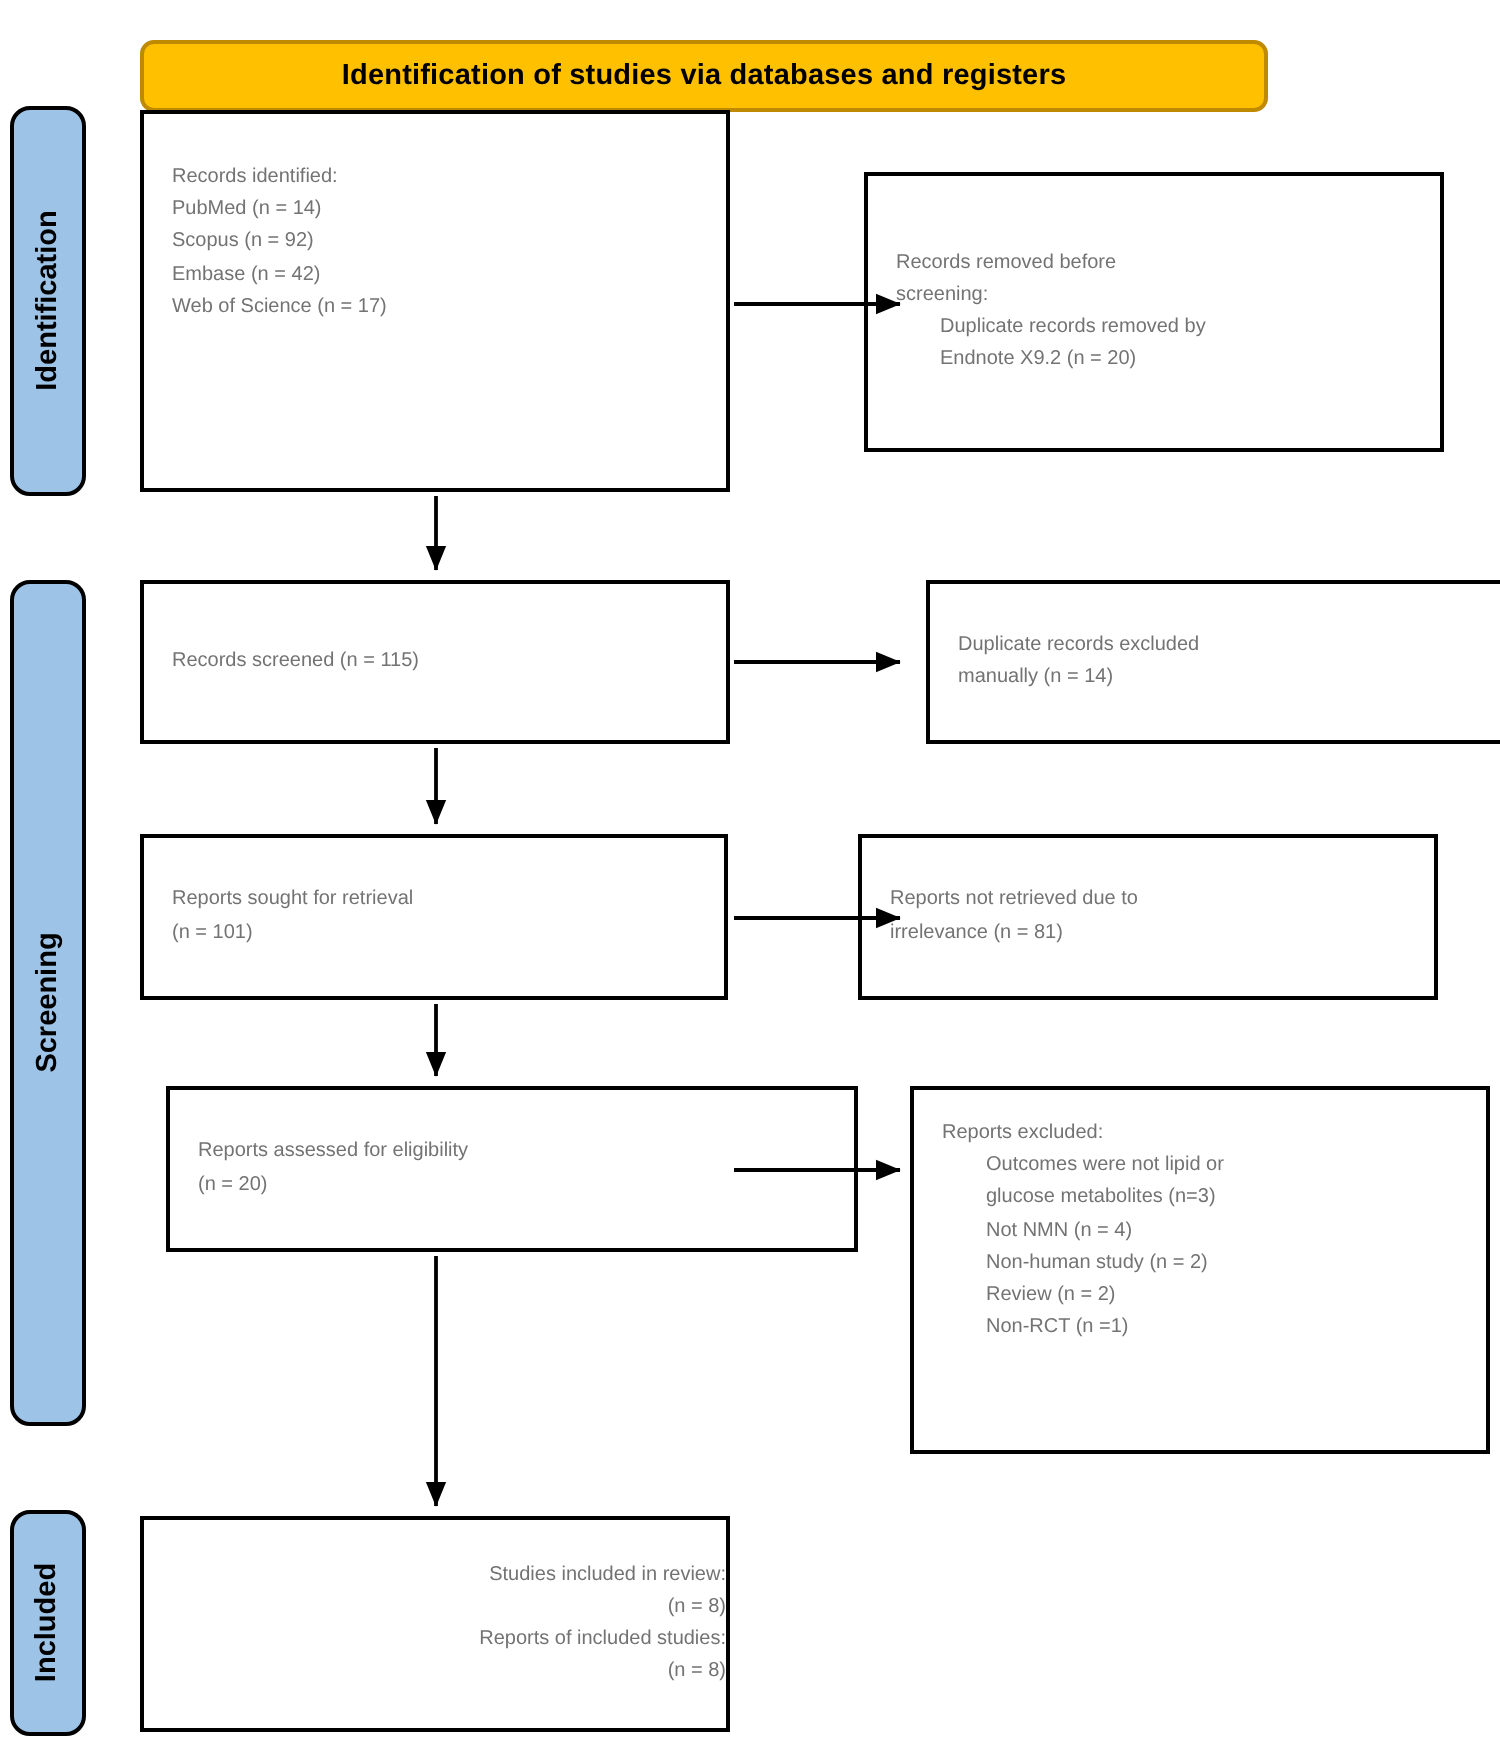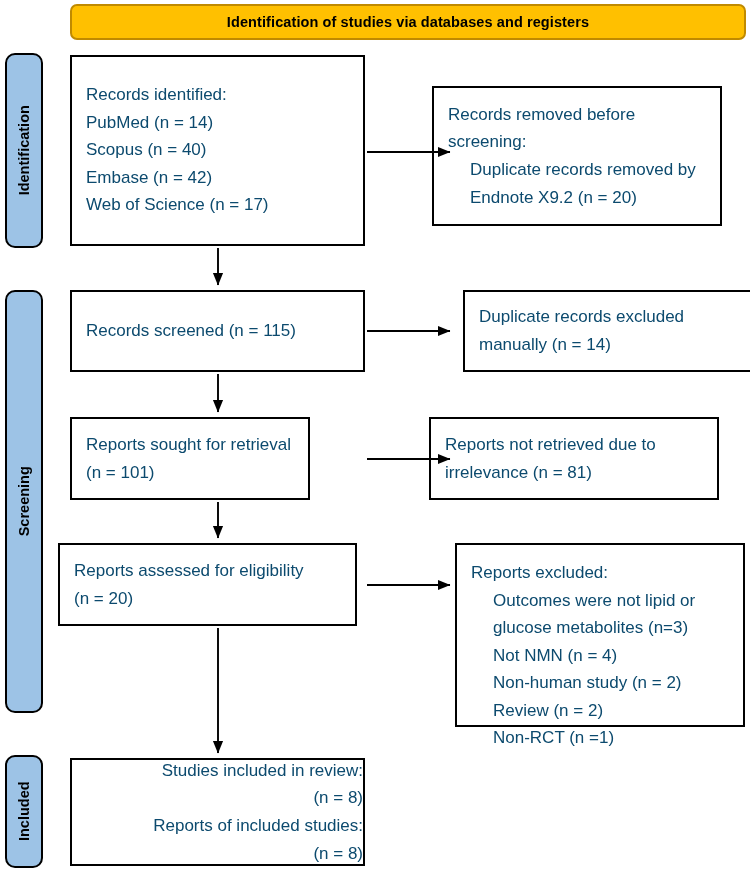--- a/index.html
+++ b/index.html
@@ -66,94 +66,94 @@
     border: 2.5px solid #000000;
     display: flex;
     flex-direction: column;
     justify-content: center;
     padding: 0 0 0 14px;
   }
   .flow-box.top-aligned {
     justify-content: flex-start;
   }
   .flow-box .line {
-    font-size: 17px;
+    font-size: 10px;
     line-height: 1.62;
-    color: #0c4a6e;
+    color: #737373;
     white-space: nowrap;
   }
   .flow-box .line.indent {
     padding-left: 22px;
   }
 
   
   #connectors {
     position: absolute;
     left: 0; top: 0;
     width: 750px;
     height: 875px;
     pointer-events: none;
   }
 </style>
 </head>
 <body>
 
 <div id="diagram">
 
-  <div class="section-header" style="left:70px; top:4px; width:676px; height:36px;text-align:right;">
+  <div class="section-header" style="left:70px; top:20px; width:564px; height:36px;text-align:right;">
     <span>Identification of studies via databases and registers</span>
   </div>
 
   <div class="stage-label" style="left:5px; top:53px; width:38px; height:195px;">
     <span class="stage-text">Identification</span>
   </div>
 
   <div class="stage-label" style="left:5px; top:290px; width:38px; height:423px;">
     <span class="stage-text">Screening</span>
   </div>
 
   <div class="stage-label" style="left:5px; top:755px; width:38px; height:113px;">
     <span class="stage-text">Included</span>
   </div>
 
   <div class="flow-box top-aligned" style="left:70px; top:55px; width:295px; height:191px; padding-top:24px;">
     <div class="line">Records identified:</div>
     <div class="line">PubMed (n = 14)</div>
-    <div class="line">Scopus (n = 40)</div>
+    <div class="line">Scopus (n = 92)</div>
     <div class="line">Embase (n = 42)</div>
     <div class="line">Web of Science (n = 17)</div>
   </div>
 
   <div class="flow-box" style="left:432px; top:86px; width:290px; height:140px;">
     <div class="line">Records removed before</div>
     <div class="line">screening:</div>
     <div class="line indent">Duplicate records removed by</div>
     <div class="line indent">Endnote X9.2 (n = 20)</div>
   </div>
 
   <div class="flow-box" style="left:70px; top:290px; width:295px; height:82px;">
     <div class="line">Records screened (n = 115)</div>
   </div>
 
   <div class="flow-box" style="left:463px; top:290px; width:290px; height:82px;">
     <div class="line">Duplicate records excluded</div>
     <div class="line">manually (n = 14)</div>
   </div>
 
-  <div class="flow-box" style="left:70px; top:417px; width:240px; height:83px;">
+  <div class="flow-box" style="left:70px; top:417px; width:294px; height:83px;">
     <div class="line">Reports sought for retrieval</div>
     <div class="line">(n = 101)</div>
   </div>
 
   <div class="flow-box" style="left:429px; top:417px; width:290px; height:83px;">
     <div class="line">Reports not retrieved due to</div>
     <div class="line">irrelevance (n = 81)</div>
   </div>
 
-  <div class="flow-box" style="left:58px; top:543px; width:299px; height:83px;">
+  <div class="flow-box" style="left:83px; top:543px; width:346px; height:83px;">
     <div class="line">Reports assessed for eligibility</div>
     <div class="line">(n = 20)</div>
   </div>
 
   <div class="flow-box top-aligned" style="left:455px; top:543px; width:290px; height:184px; padding-top:14px;">
     <div class="line">Reports excluded:</div>
     <div class="line indent">Outcomes were not lipid or</div>
     <div class="line indent">glucose metabolites (n=3)</div>
     <div class="line indent">Not NMN (n = 4)</div>
     <div class="line indent">Non-human study (n = 2)</div>

